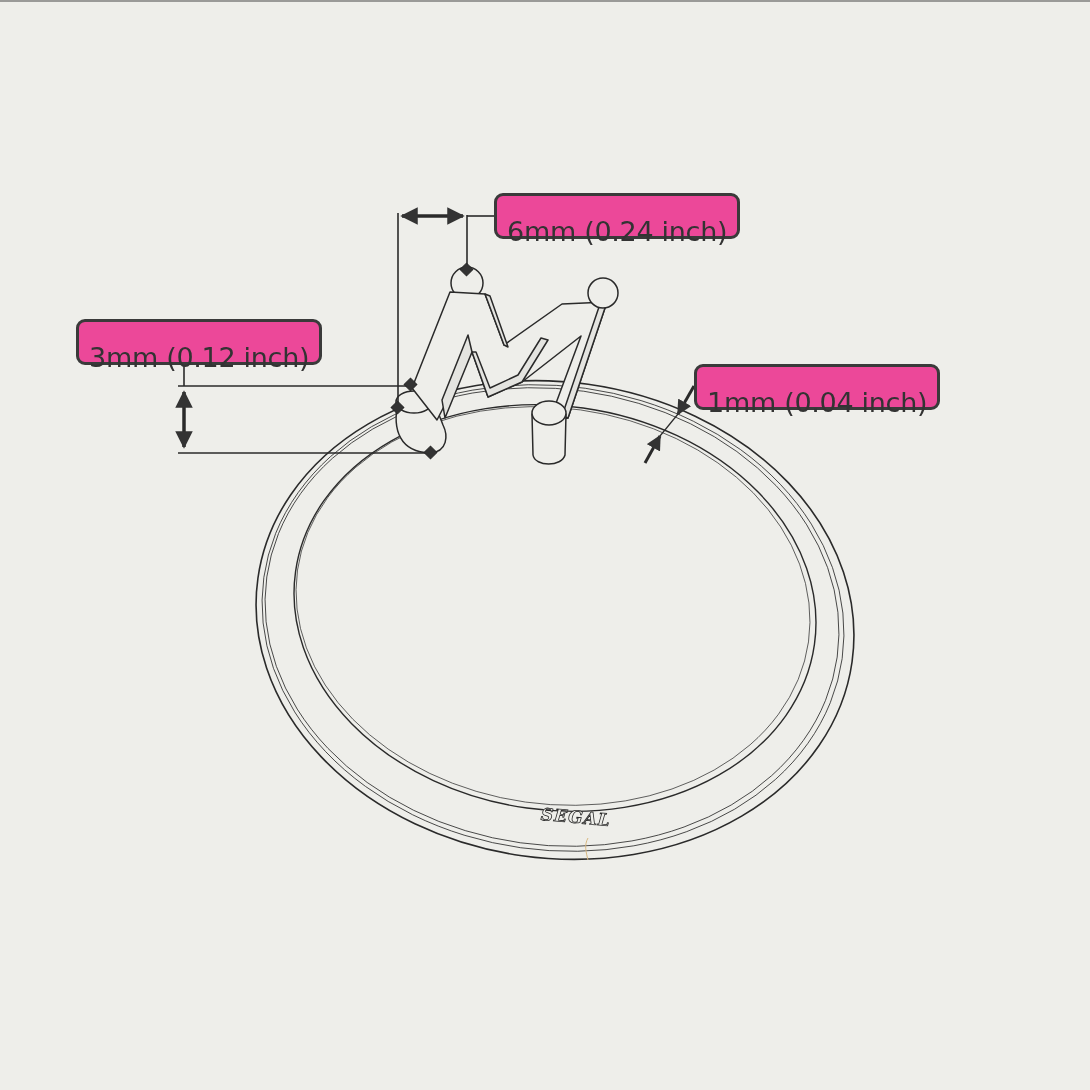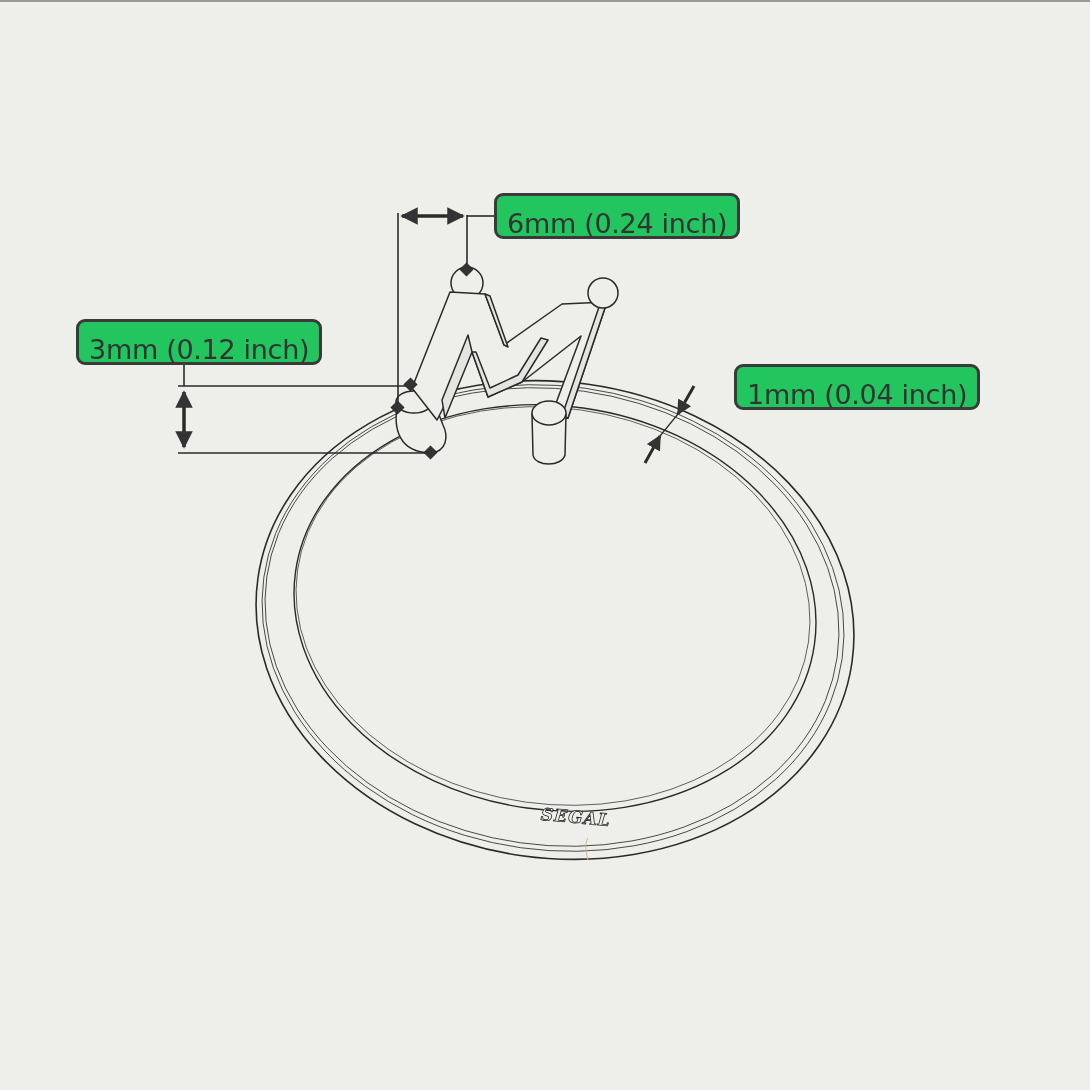--- a/index.html
+++ b/index.html
@@ -10,25 +10,25 @@
       position: relative;
     }
     .top-rule { position: absolute; left: 0; top: 0; width: 1090px; height: 2px; background: #9a9a98; }
     svg.drawing { position: absolute; left: 0; top: 0; }
     .label {
       position: absolute;
       box-sizing: border-box;
       height: 46px;
       border: 3px solid #3a3a3a;
       border-radius: 9px;
-      background: #22c55e;
+      background: #ec4899;
       color: #333333;
       font-size: 27px;
       line-height: 40px;
-      padding: 8px 10px;
+      padding: 16px 10px;
       white-space: nowrap;
       letter-spacing: -0.3px;
     }
     .engraving {
       position: absolute;
       font-family: "DejaVu Serif", serif;
       font-size: 17px;
       font-style: italic;
       font-weight: bold;
       color: #eeeeea;
@@ -96,15 +96,15 @@
     <rect x="406" y="380" width="9" height="9" transform="rotate(45 410.5 384.5)"></rect>
     <rect x="393" y="403" width="9" height="9" transform="rotate(45 397.5 407.5)"></rect>
     <rect x="426" y="448" width="9" height="9" transform="rotate(45 430.5 452.5)"></rect>
   </g>
 
   <path d="M588 838 C584 845 586 852 588 860" stroke="#d8b880" stroke-width="1" fill="none"></path>
 </svg>
 
 <div class="label" style="left:494px; top:193px;">6mm (0.24 inch)</div>
 <div class="label" style="left:76px; top:307px;margin-top:12px;">3mm (0.12 inch)</div>
-<div class="label" style="left:694px; top:364px;margin-left:40px;">1mm (0.04 inch)</div>
+<div class="label" style="left:694px; top:364px;">1mm (0.04 inch)</div>
 
 <div class="engraving" style="left:541px; top:807px;">SEGAL</div>
 
 </body></html>

